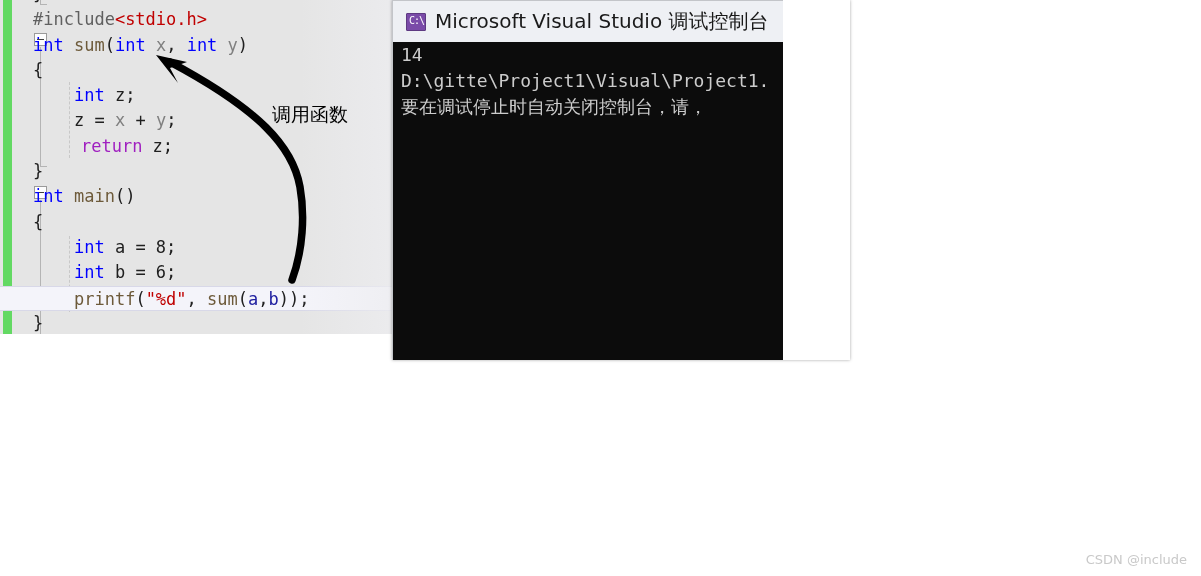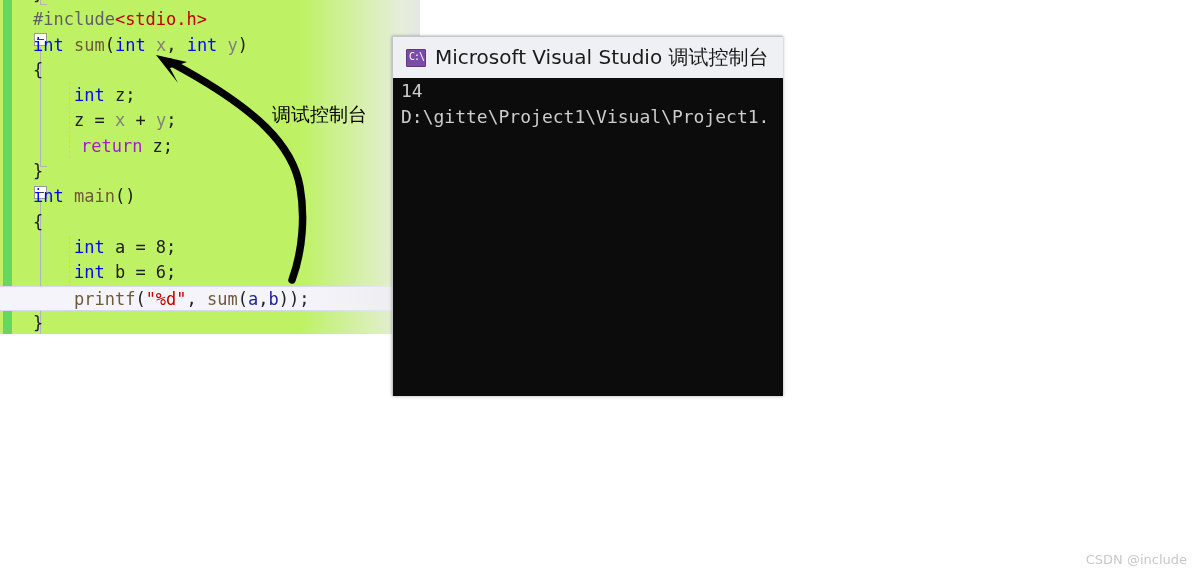--- a/index.html
+++ b/index.html
@@ -14,21 +14,21 @@
     overflow: hidden;
     font-family: "Liberation Sans", sans-serif;
   }
 
   
   #editor {
     position: absolute;
     left: 0; top: 0;
     width: 420px;
     height: 334px;
-    background: #bef264;
+    background: #e5e5e5;
     overflow: hidden;
   }
   
   #editor-fade {
     position: absolute;
     left: 300px; top: 0;
     width: 120px; height: 334px;
     background: linear-gradient(to right, rgba(255,255,255,0) 0%, rgba(237,237,240,0.85) 85%, rgba(230,230,234,0.95) 100%);
     pointer-events: none;
   }
@@ -124,25 +124,24 @@
     position: absolute;
     left: 140px; top: 35px;
     width: 200px; height: 260px;
     pointer-events: none;
   }
 
   
   #console-window {
     position: absolute;
     left: 392px; top: 0;
-    width: 391px;
+    width: 458px;
     height: 360px;
     overflow: hidden;
     box-shadow: 0 0 3px rgba(0,0,0,0.35);
-    margin-top: 36px;
   }
   #console-titlebar {
     position: absolute;
     left: 0; top: 0;
     width: 391px; height: 42px;
     background: #eef0f4;
     border-top: 1px solid #c3c5c9;
     border-left: 1px solid #c3c5c9;
     box-sizing: border-box;
   }
@@ -226,26 +225,27 @@
   <div class="code-lines" id="code-lines"><div class="cline" style="margin-top: -18px;"><span></span><span class="punc">}</span></div><div class="cline"><span></span><span class="pp">#include</span><span class="ppfile">&lt;stdio.h&gt;</span></div><div class="cline"><span></span><span class="kw">int</span><span class="punc"> </span><span class="fn">sum</span><span class="punc">(</span><span class="kw">int</span><span class="punc"> </span><span class="param">x</span><span class="punc">, </span><span class="kw">int</span><span class="punc"> </span><span class="param">y</span><span class="punc">)</span></div><div class="cline"><span></span><span class="punc">{</span></div><div class="cline"><span>    </span><span class="kw">int</span><span class="punc"> z;</span></div><div class="cline"><span>    </span><span class="punc">z = </span><span class="param">x</span><span class="punc"> + </span><span class="param">y</span><span class="punc">;</span></div><div class="cline"><span>    </span><span class="ret">return</span><span class="punc"> z;</span></div><div class="cline"><span></span><span class="punc">}</span></div><div class="cline"><span></span><span class="kw">int</span><span class="punc"> </span><span class="fn">main</span><span class="punc">()</span></div><div class="cline"><span></span><span class="punc">{</span></div><div class="cline"><span>    </span><span class="kw">int</span><span class="punc"> a = 8;</span></div><div class="cline"><span>    </span><span class="kw">int</span><span class="punc"> b = 6;</span></div><div class="cline current"><span>    </span><span class="fn">printf</span><span class="punc">(</span><span class="str">"%d"</span><span class="punc">, </span><span class="fn">sum</span><span class="punc">(</span><span class="var">a</span><span class="punc">,</span><span class="var">b</span><span class="punc">));</span></div><div class="cline"><span></span><span class="punc">}</span></div></div>
 
   <div id="editor-fade"></div>
 </div>
 
 <svg id="annotation-arrow" viewBox="0 0 200 260">
   <path d="M 152 245 C 163 215, 165 180, 160 152 C 153 112, 120 75, 30 27" stroke="#000000" stroke-width="7.5" fill="none" stroke-linecap="round"></path>
   <path d="M 16 20 L 47 27 L 30 33 L 38 48 Z" fill="#000000"></path>
 </svg>
 
-<div id="annotation-label">调试控制台</div>
+<div id="annotation-label">调用函数</div>
 
 <div id="console-window">
   <div id="console-titlebar">
     <div id="console-icon"></div>
     <div id="console-title-text">Microsoft Visual Studio 调试控制台</div>
   </div>
   <div id="console-body">
       <div class="console-line">14</div>
       <div class="console-line">D:\gitte\Project1\Visual\Project1.</div>
+      <div class="console-line">要在调试停止时自动关闭控制台，请，</div>
     </div>
 </div>
 
 <div id="watermark">CSDN @include</div>
 
 </body></html>

